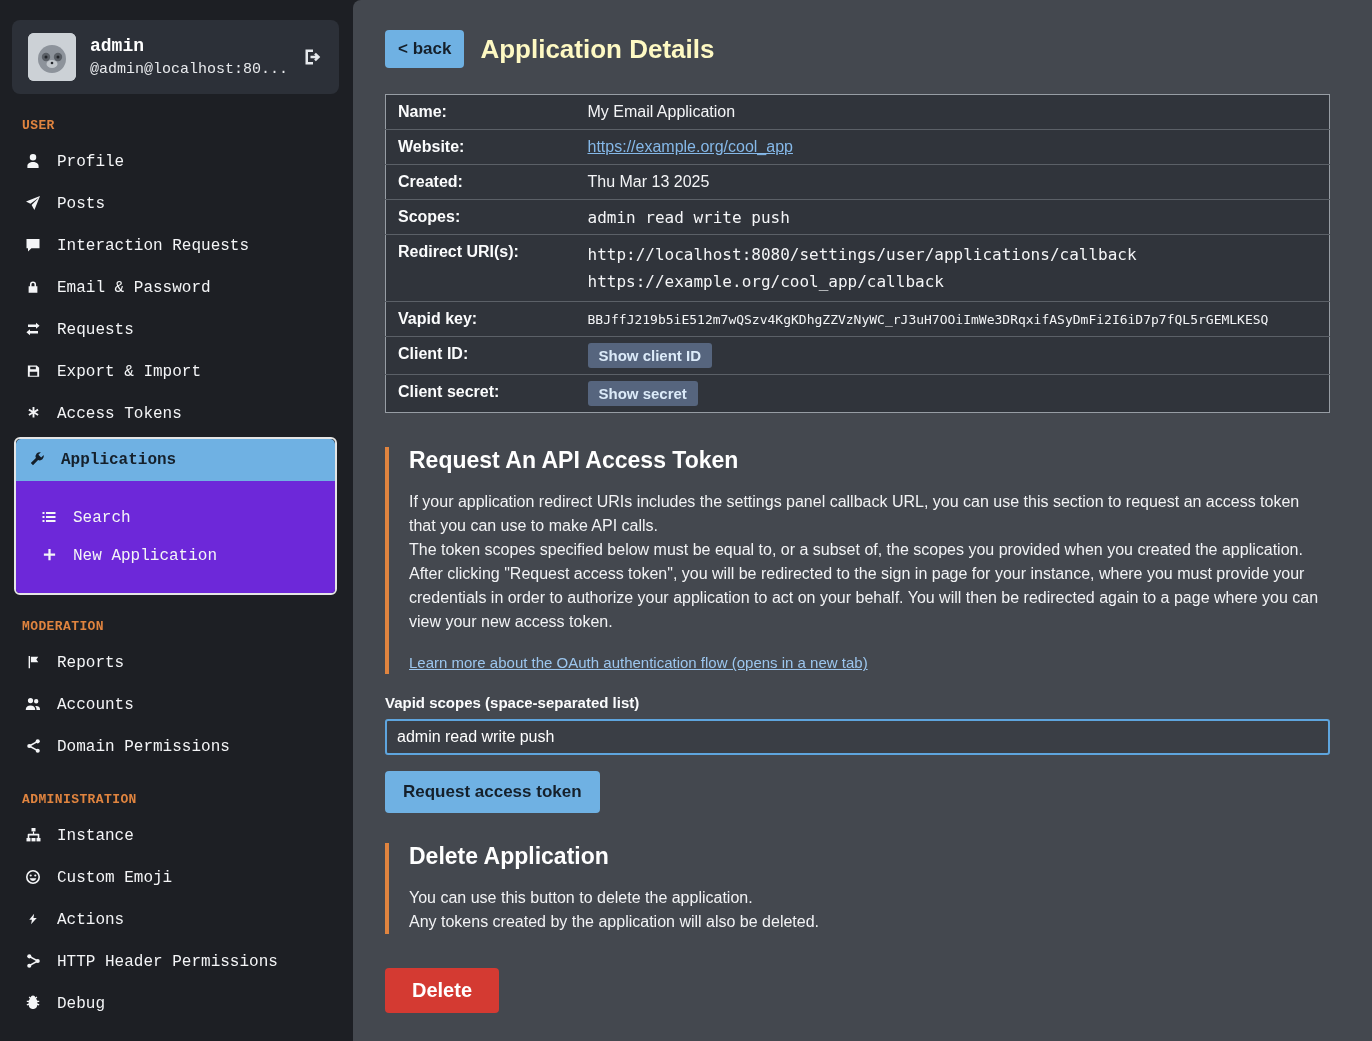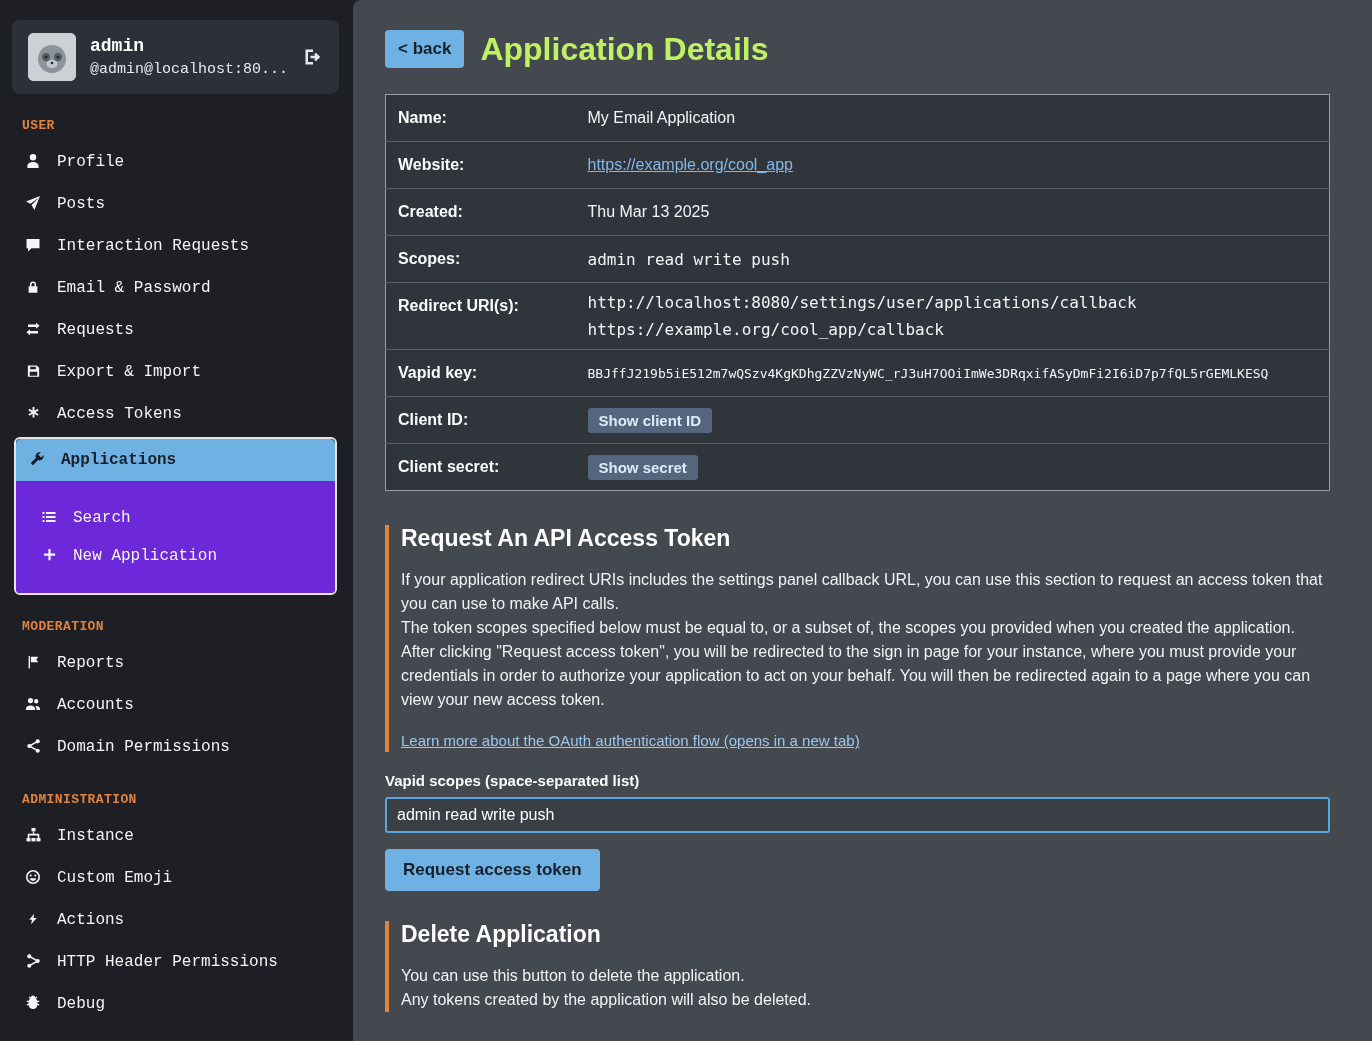--- a/index.html
+++ b/index.html
@@ -30,34 +30,34 @@
   .nav-group .nav-item.active { border-radius:5px 5px 0 0; }
   .nav-item.active { background:#6fb1e3; color:#15202b; font-weight:bold; }
   .nav-children { background:#6d28d9; padding:18px 0; }
   .nav-item.nav-child { padding:10px 12px 10px 24px; font-size:16px; }
 
   
   .main { flex:1; background:#44484f; padding:30px 42px 30px 32px; overflow:hidden; border-radius:8px 0 0 0; }
   .page-header { display:flex; align-items:center; gap:16px; margin-bottom:26px; }
   .btn { border:none; cursor:pointer; font-family:inherit; }
   .btn-blue { background:#6fb1e3; color:#15202b; font-weight:bold; font-size:17px; padding:9px 13px; border-radius:4px; }
-  .page-title { font-size:32px; font-weight:bold; color:#bef264; }
+  .page-title { font-size:26px; font-weight:bold; color:#fef9c3; }
 
   table.details-table { width:100%; border-collapse:collapse; border:1px solid #979da4; background:#30343b; margin-bottom:34px; }
   .details-table tr { border-bottom:1px solid #5b6067; }
   .details-table tr:last-child { border-bottom:none; }
-  .details-table th { text-align:left; font-weight:bold; width:190px; padding:14px 12px; font-size:16px; vertical-align:top; color:#fbfcfd; }
+  .details-table th { text-align:left; font-weight:bold; width:190px; padding:8px 12px; font-size:16px; vertical-align:top; color:#fbfcfd; }
   .details-table td { padding:6px 12px; font-size:16px; vertical-align:middle; color:#f4f5f7; }
   .mono { font-family:"DejaVu Sans Mono","Liberation Mono",monospace; font-size:14px; }
   .mono.vapid { font-size:13px; letter-spacing:0; }
   .mono div { line-height:1.7; }
   a.table-link { color:#85b8e8; text-decoration:underline; }
   .btn-slate { background:#56657e; color:#dcebf9; font-weight:bold; font-size:15px; padding:4px 11px; border-radius:3px; }
 
-  .callout { border-left:4px solid #e0843f; padding-left:12px; margin-bottom:20px; }
+  .callout { border-left:4px solid #e0843f; padding-left:20px; margin-bottom:20px; }
   .callout h2 { font-size:23px; font-weight:bold; color:#ffffff; margin-bottom:16px; }
   .callout p { font-size:16px; line-height:1.5; color:#f2f3f5; }
   .callout .link-row { margin-top:20px; padding-bottom:2px; }
   .callout a.doc-link { color:#9cc6ee; font-size:15px; text-decoration:underline; }
 
   .field-label { display:block; font-weight:bold; font-size:15px; margin:10px 0 8px; color:#fbfcfd; }
   .scopes-input { width:100%; background:#3a3e45; border:2px solid #5ea5de; border-radius:3px; color:#ffffff; font-size:16px; padding:7px 10px; font-family:inherit; }
   .btn-primary { background:#6fb1e3; color:#15202b; font-weight:bold; font-size:17px; padding:11px 18px; border-radius:4px; margin:16px 0 30px; }
   .btn-danger { background:#d43a32; color:#ffffff; font-weight:bold; font-size:20px; padding:11px 27px; border-radius:4px; margin-top:14px; }
 </style>

